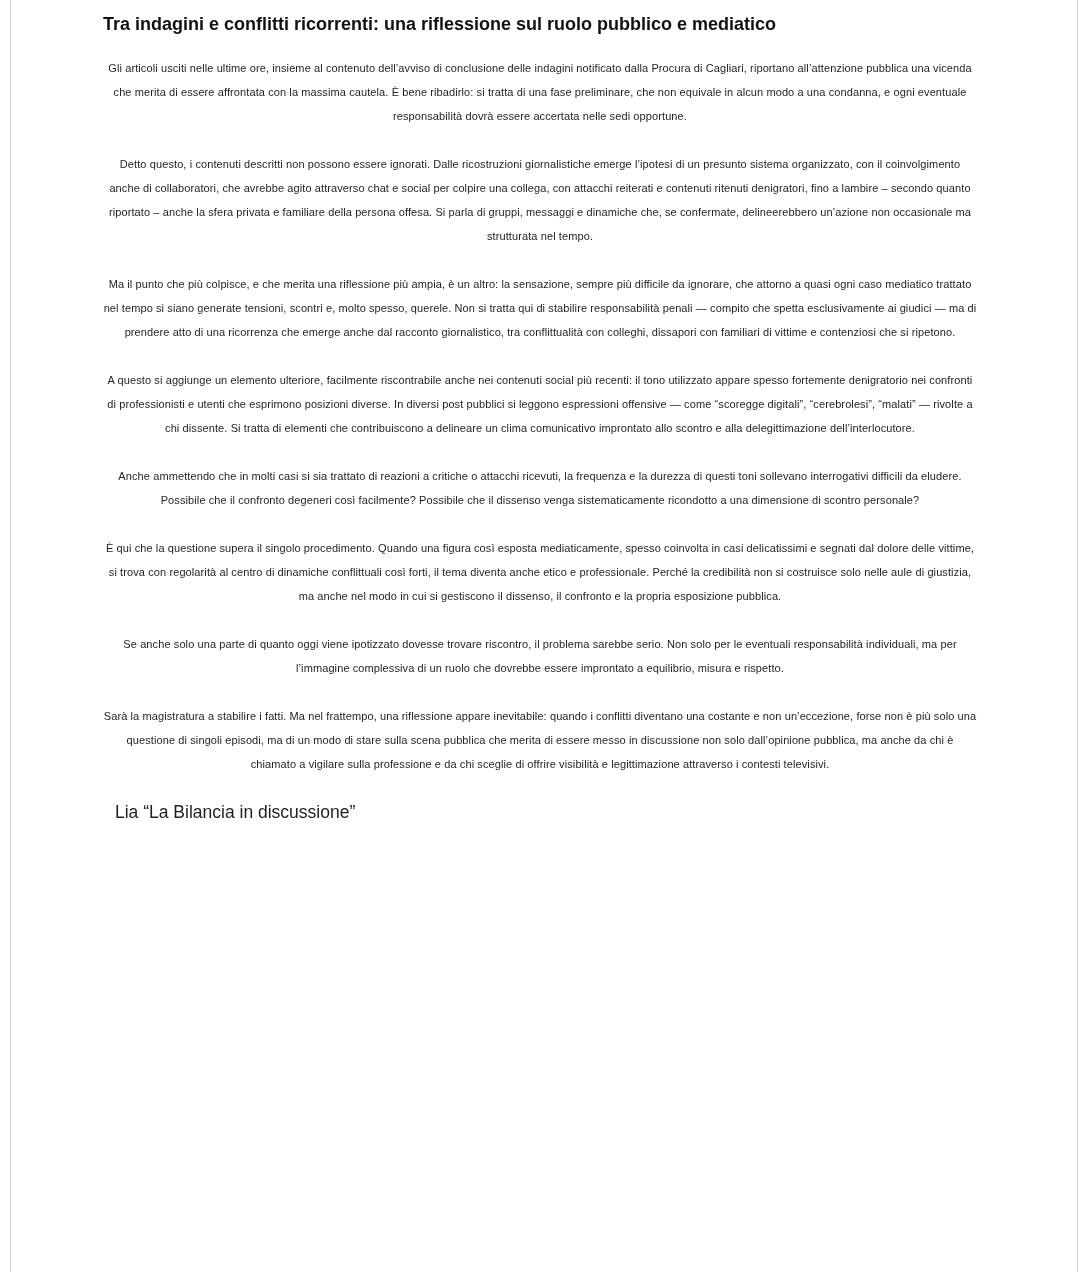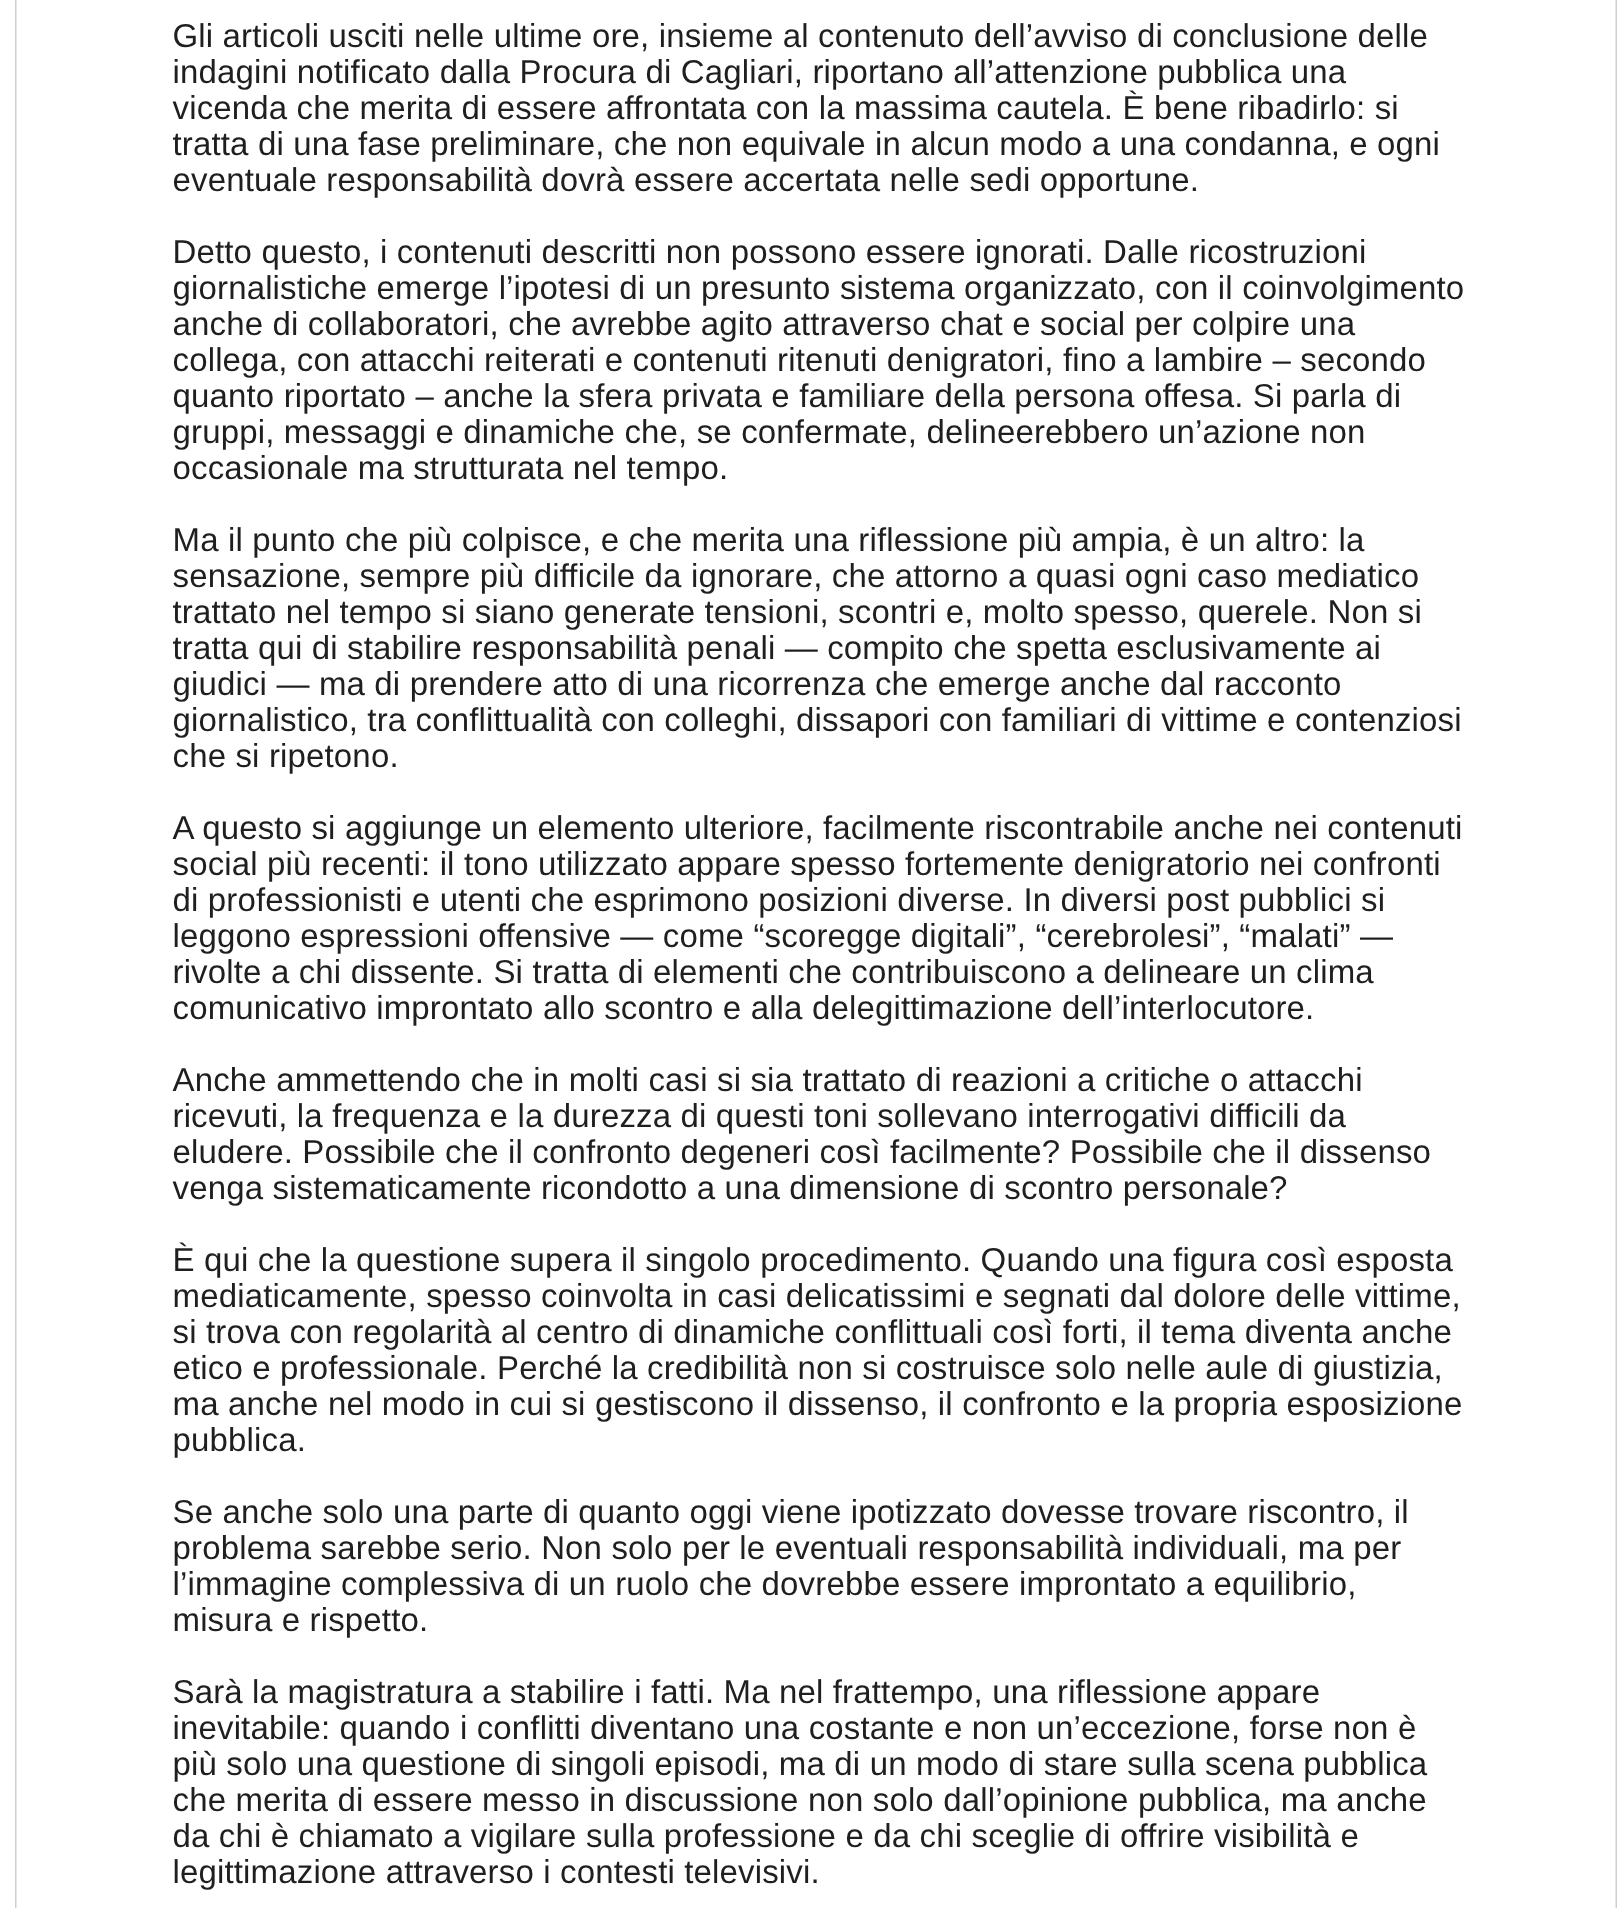--- a/index.html
+++ b/index.html
@@ -23,37 +23,38 @@
     color: #1f1f1f;
   }
   .doc-title {
     font-size: 18px;
     font-weight: 700;
     line-height: 24px;
     margin: 0 0 20px 0;
     color: #111111;
   }
   .doc-body p {
-    font-size: 22px;
+    font-size: 11px;
     line-height: 24px;
-    margin: 0 0 24px 12px;
-    text-align: left;
+    margin: 0 0 24px 0;
+    text-align: center;
     letter-spacing: 0.1px;
   }
   .signature {
     font-size: 17.5px;
     line-height: 24px;
     margin: 12px;
   }
 </style>
 </head>
 <body>
 
 <div class="sheet">
   <div class="content">
+    <h1 class="doc-title">Tra indagini e conflitti ricorrenti: una riflessione sul ruolo pubblico e mediatico</h1>
 
     <div class="doc-body">
 
     <p>Gli articoli usciti nelle ultime ore, insieme al contenuto dell’avviso di conclusione delle indagini notificato dalla Procura di Cagliari, riportano all’attenzione pubblica una vicenda che merita di essere affrontata con la massima cautela. È bene ribadirlo: si tratta di una fase preliminare, che non equivale in alcun modo a una condanna, e ogni eventuale responsabilità dovrà essere accertata nelle sedi opportune.</p>
         <p>Detto questo, i contenuti descritti non possono essere ignorati. Dalle ricostruzioni giornalistiche emerge l’ipotesi di un presunto sistema organizzato, con il coinvolgimento anche di collaboratori, che avrebbe agito attraverso chat e social per colpire una collega, con attacchi reiterati e contenuti ritenuti denigratori, fino a lambire – secondo quanto riportato – anche la sfera privata e familiare della persona offesa. Si parla di gruppi, messaggi e dinamiche che, se confermate, delineerebbero un’azione non occasionale ma strutturata nel tempo.</p>
         <p>Ma il punto che più colpisce, e che merita una riflessione più ampia, è un altro: la sensazione, sempre più difficile da ignorare, che attorno a quasi ogni caso mediatico trattato nel tempo si siano generate tensioni, scontri e, molto spesso, querele. Non si tratta qui di stabilire responsabilità penali — compito che spetta esclusivamente ai giudici — ma di prendere atto di una ricorrenza che emerge anche dal racconto giornalistico, tra conflittualità con colleghi, dissapori con familiari di vittime e contenziosi che si ripetono.</p>
         <p>A questo si aggiunge un elemento ulteriore, facilmente riscontrabile anche nei contenuti social più recenti: il tono utilizzato appare spesso fortemente denigratorio nei confronti di professionisti e utenti che esprimono posizioni diverse. In diversi post pubblici si leggono espressioni offensive — come “scoregge digitali”, “cerebrolesi”, “malati” — rivolte a chi dissente. Si tratta di elementi che contribuiscono a delineare un clima comunicativo improntato allo scontro e alla delegittimazione dell’interlocutore.</p>
         <p>Anche ammettendo che in molti casi si sia trattato di reazioni a critiche o attacchi ricevuti, la frequenza e la durezza di questi toni sollevano interrogativi difficili da eludere. Possibile che il confronto degeneri così facilmente? Possibile che il dissenso venga sistematicamente ricondotto a una dimensione di scontro personale?</p>
         <p>È qui che la questione supera il singolo procedimento. Quando una figura così esposta mediaticamente, spesso coinvolta in casi delicatissimi e segnati dal dolore delle vittime, si trova con regolarità al centro di dinamiche conflittuali così forti, il tema diventa anche etico e professionale. Perché la credibilità non si costruisce solo nelle aule di giustizia, ma anche nel modo in cui si gestiscono il dissenso, il confronto e la propria esposizione pubblica.</p>
         <p>Se anche solo una parte di quanto oggi viene ipotizzato dovesse trovare riscontro, il problema sarebbe serio. Non solo per le eventuali responsabilità individuali, ma per l’immagine complessiva di un ruolo che dovrebbe essere improntato a equilibrio, misura e rispetto.</p>

